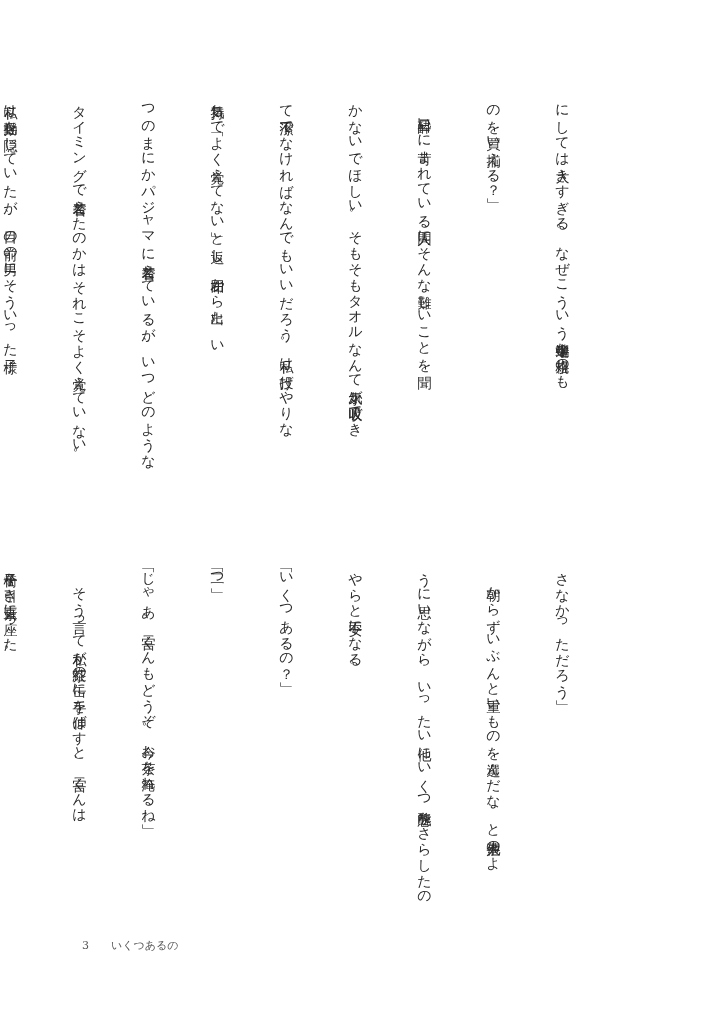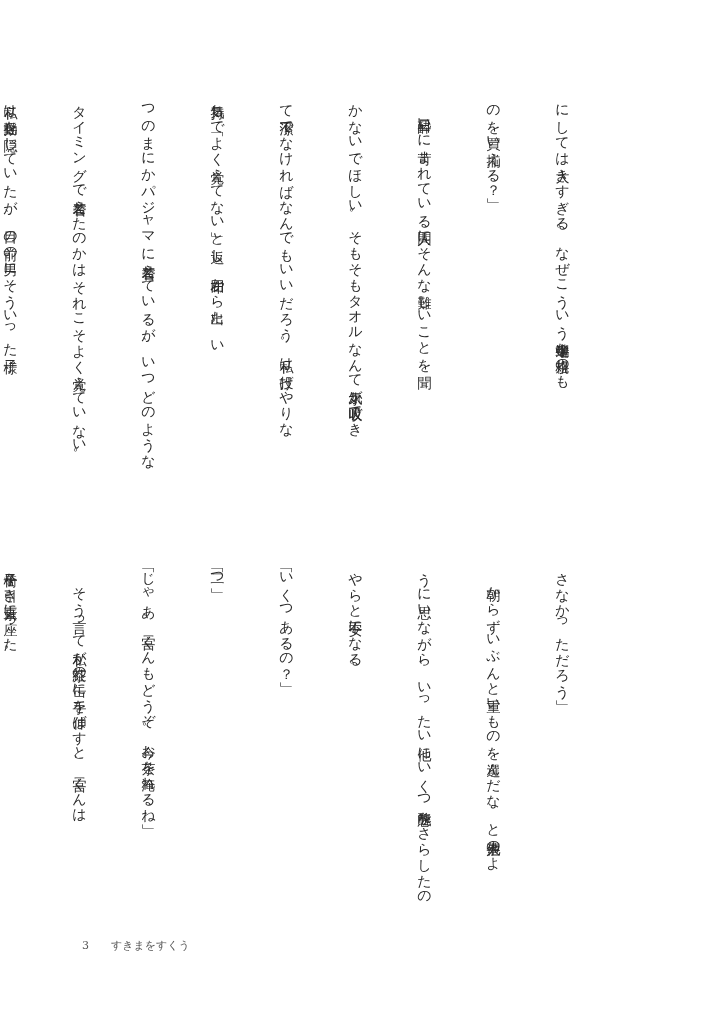--- a/index.html
+++ b/index.html
@@ -118,16 +118,16 @@
     
     
     
     
     
     
   </div>
 
   <div class="footer">
     <span class="page-number">3</span>
-    <span class="book-title">すきまをすくう</span>
+    <span class="book-title">いくつあるの</span>
   </div>
 
 </div>
 
 </body></html>

